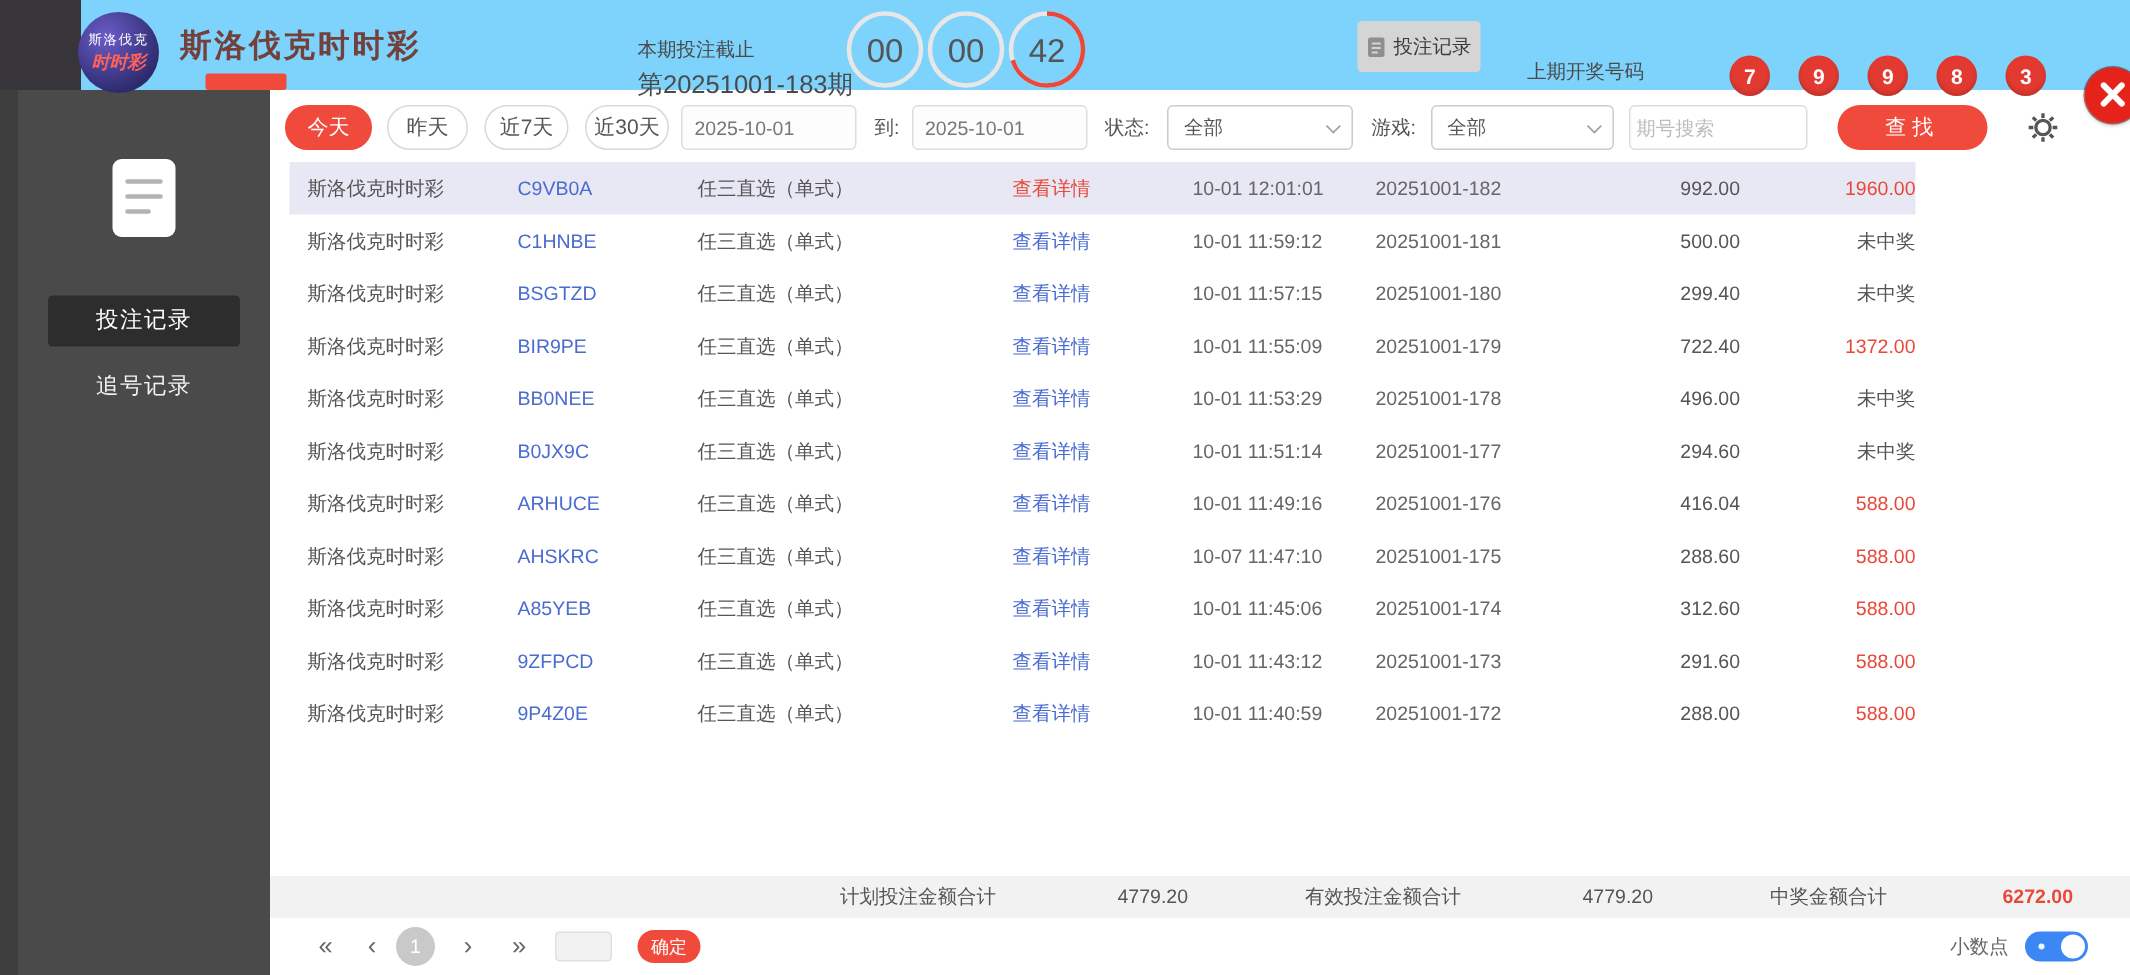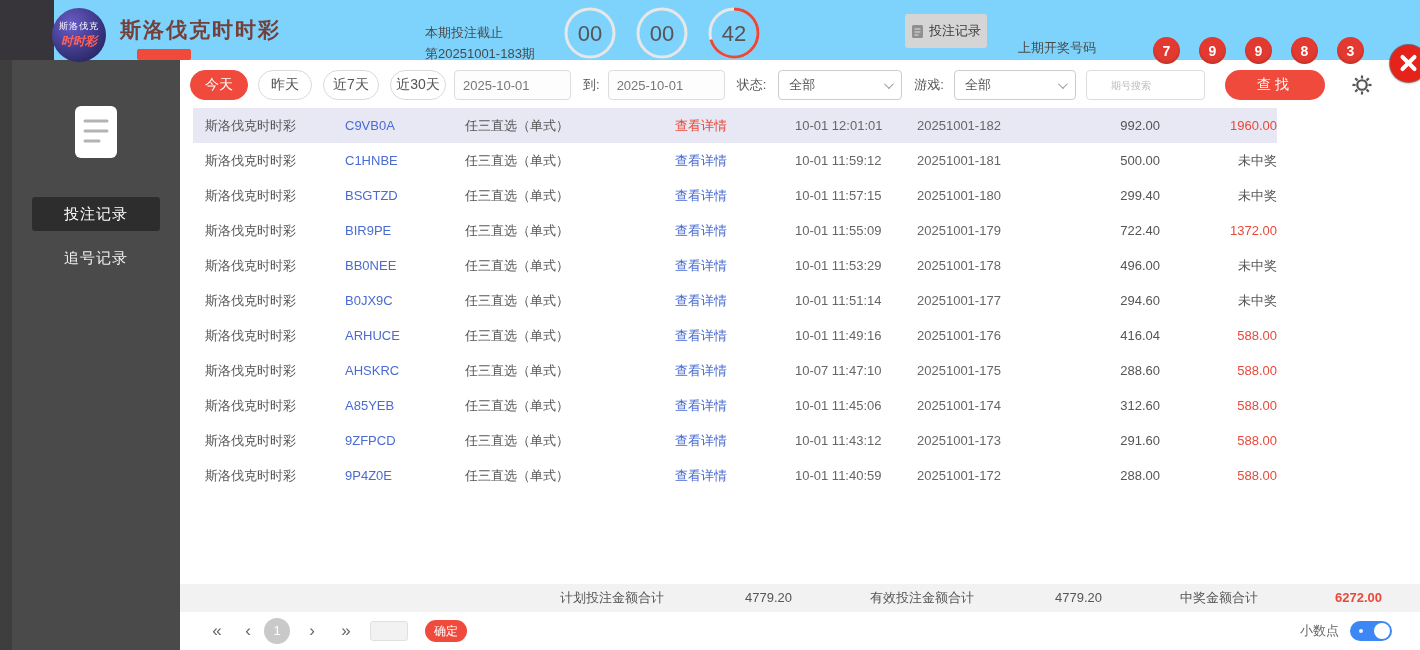--- a/index.html
+++ b/index.html
@@ -16,22 +16,22 @@
   .logo {
     position:absolute; left:52px; top:8px; width:54px; height:54px; border-radius:50%;
     background:radial-gradient(circle at 35% 30%, #6a5cc9, #2c2a6b 75%);
     display:flex; flex-direction:column; align-items:center; justify-content:center; color:#fff;
   }
   .logo-l1 { font-size:9px; letter-spacing:1px; }
   .logo-l2 { font-size:12px; font-weight:bold; font-style:italic; color:#ff6257; }
   .page-title { position:absolute; left:120px; top:16px; font-size:21px; font-weight:bold; color:#74403c; letter-spacing:2px; }
   .title-badge { position:absolute; left:137px; top:49px; width:54px; height:11px; background:#ef4a3c; border-radius:2px; }
   .deadline { position:absolute; left:425px; top:24px; font-size:13px; color:#4a4a4a; }
-  .period-label { position:absolute; left:425px; top:45px; font-size:13px; color:#4a4a4a; }
-  .countdown { position:absolute; left:563px; top:6px; display:flex; gap:18px; }
+  .period-label { position:absolute; left:425px; top:45px; font-size:17px; color:#4a4a4a; }
+  .countdown { position:absolute; left:563px; top:6px; display:flex; }
   .bet-records-btn {
     position:absolute; left:905px; top:14px; width:82px; height:34px; background:#d5d5d5;
     border:none; border-radius:3px; display:flex; align-items:center; justify-content:center;
     gap:5px; font-size:13px; color:#3c3c3c; cursor:pointer;
   }
   .lastdraw-label { position:absolute; left:1018px; top:39px; font-size:13px; color:#4a4a4a; }
   .balls { position:absolute; left:1153px; top:37px; display:flex; gap:19px; }
   .ball {
     width:27px; height:27px; border-radius:50%; background:#e23a31; color:#fff;
     font-size:14px; font-weight:bold; display:flex; align-items:center; justify-content:center;
@@ -64,21 +64,21 @@
   .chip4 { width:56px; margin-left:11px; }
   .f-date { width:117px; height:30px; border:1px solid #ddd; border-radius:4px; background:#fdfdfd; color:#777; font-size:13px; padding:0 8px; margin-left:8px; }
   .f-lbl { font-size:13px; color:#555; line-height:30px; margin-left:12px; white-space:nowrap; }
   .f-select {
     width:124px; height:30px; border:1px solid #ccc; border-radius:4px; margin-left:12px;
     display:flex; align-items:center; justify-content:space-between; padding:0 10px;
     font-size:13px; color:#555; cursor:pointer; background:#fff;
   }
   .f-select2 { width:122px; margin-left:10px; }
   .chev { width:7px; height:7px; border-right:1.5px solid #999; border-bottom:1.5px solid #999; transform:rotate(45deg) translateY(-2px); }
-  .f-search { width:119px; height:30px; border:1px solid #ddd; border-radius:4px; margin-left:10px; padding:0 24px; font-size:10px; color:#555; }
+  .f-search { width:119px; height:30px; border:1px solid #ddd; border-radius:4px; margin-left:10px; padding:0 4px; font-size:13px; color:#555; }
   .f-search::placeholder { color:#bcbcbc; }
   .search-btn { width:100px; height:30px; margin-left:20px; border:none; border-radius:15px; background:#f04a3c; color:#fff; font-size:14px; letter-spacing:4px; cursor:pointer; }
   .gear-btn { margin-left:26px; margin-top:4px; background:none; border:none; cursor:pointer; padding:0; }
 
   
   .thead {
     display:flex; height:40px; align-items:center; margin:0 13px;
     border-top:1px solid #ededed; border-bottom:1px solid #ededed;
     font-size:13px; color:#555;
   }

